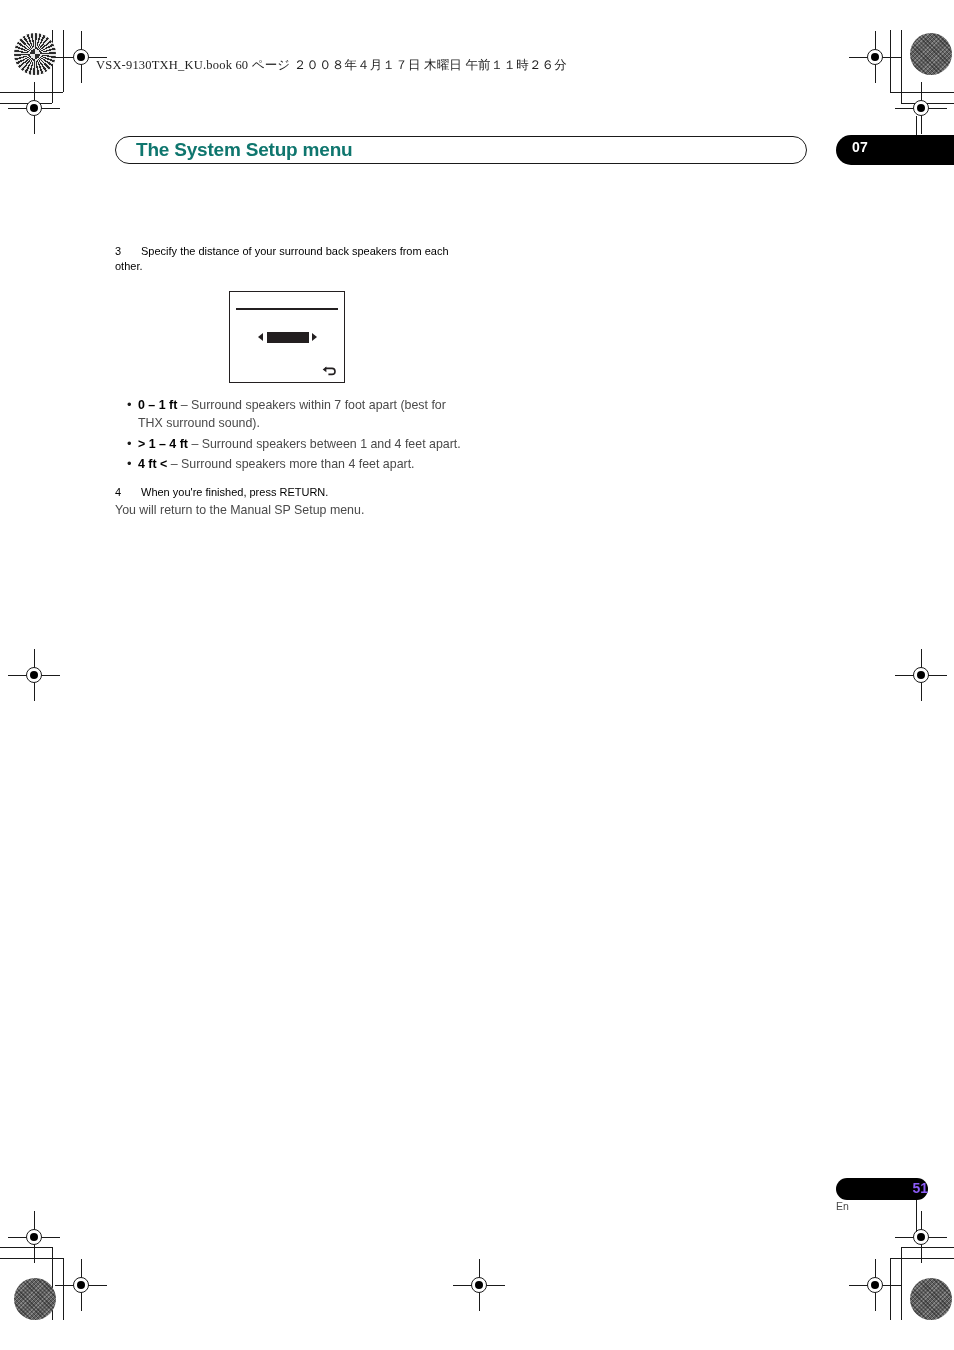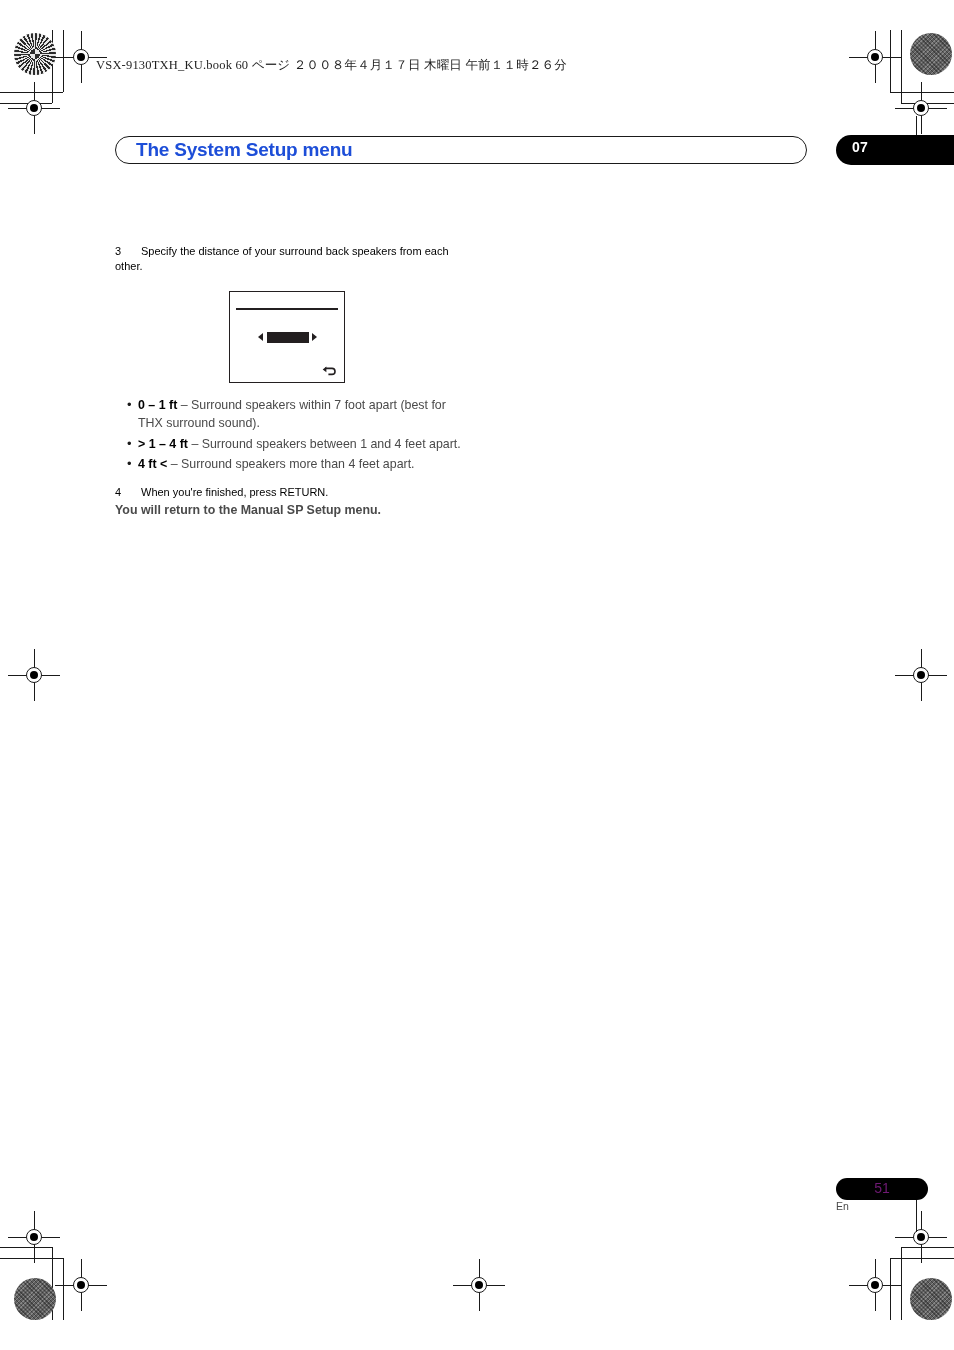--- a/index.html
+++ b/index.html
@@ -100,21 +100,21 @@
     border: 1.3px solid #1a1a1a;
     border-radius: 14px;
     background: #fff;
   }
   #title-text {
     position: absolute;
     left: 136px;
     top: 139px;
     font-size: 19px;
     font-weight: bold;
-    color: #1d4ed8;
+    color: #0f766e;
     letter-spacing: -0.2px;
   }
   #chapter-badge {
     position: absolute;
     left: 836px;
     top: 135px;
     width: 136px;
     height: 30px;
     background: #000;
     border-radius: 15px;
@@ -147,21 +147,20 @@
   .step .num {
     display: inline-block;
     width: 26px;
   }
   .step .step-body { }
 
   .step-note {
     font-size: 12.4px;
     color: #4a4a4a;
     line-height: 1.4;
-    font-weight: bold;
   }
 
   
   #osd-figure {
     position: relative;
     margin: 17px 0 14px 114px;
     width: 116px;
     height: 92px;
   }
   #osd-box {
@@ -242,24 +241,24 @@
     width: 92px;
     height: 22px;
     background: #000;
     border-radius: 11px;
   }
   #page-number {
     position: absolute;
     left: 836px;
     top: 1180px;
     width: 92px;
-    text-align: center;
+    text-align: right;
     font-size: 14px;
-    font-weight: normal;
-    color: #701a75;
+    font-weight: bold;
+    color: #8b5cf6;
   }
   #page-lang {
     position: absolute;
     left: 836px;
     top: 1200px;
     width: 92px;
     font-size: 10.5px;
     color: #4a4a4a;
   }
 </style>

